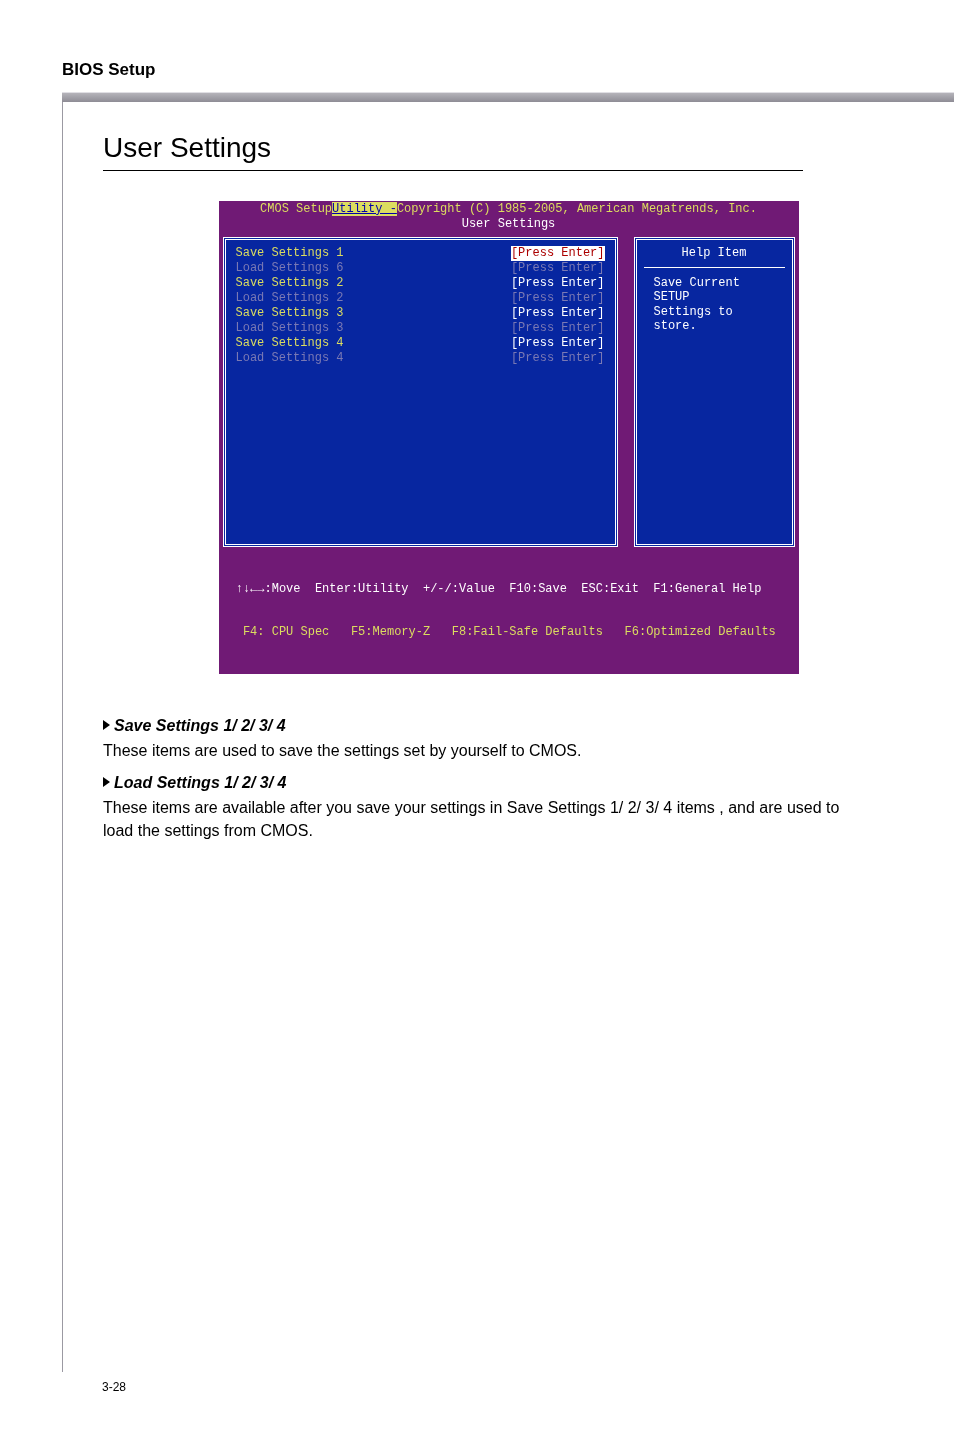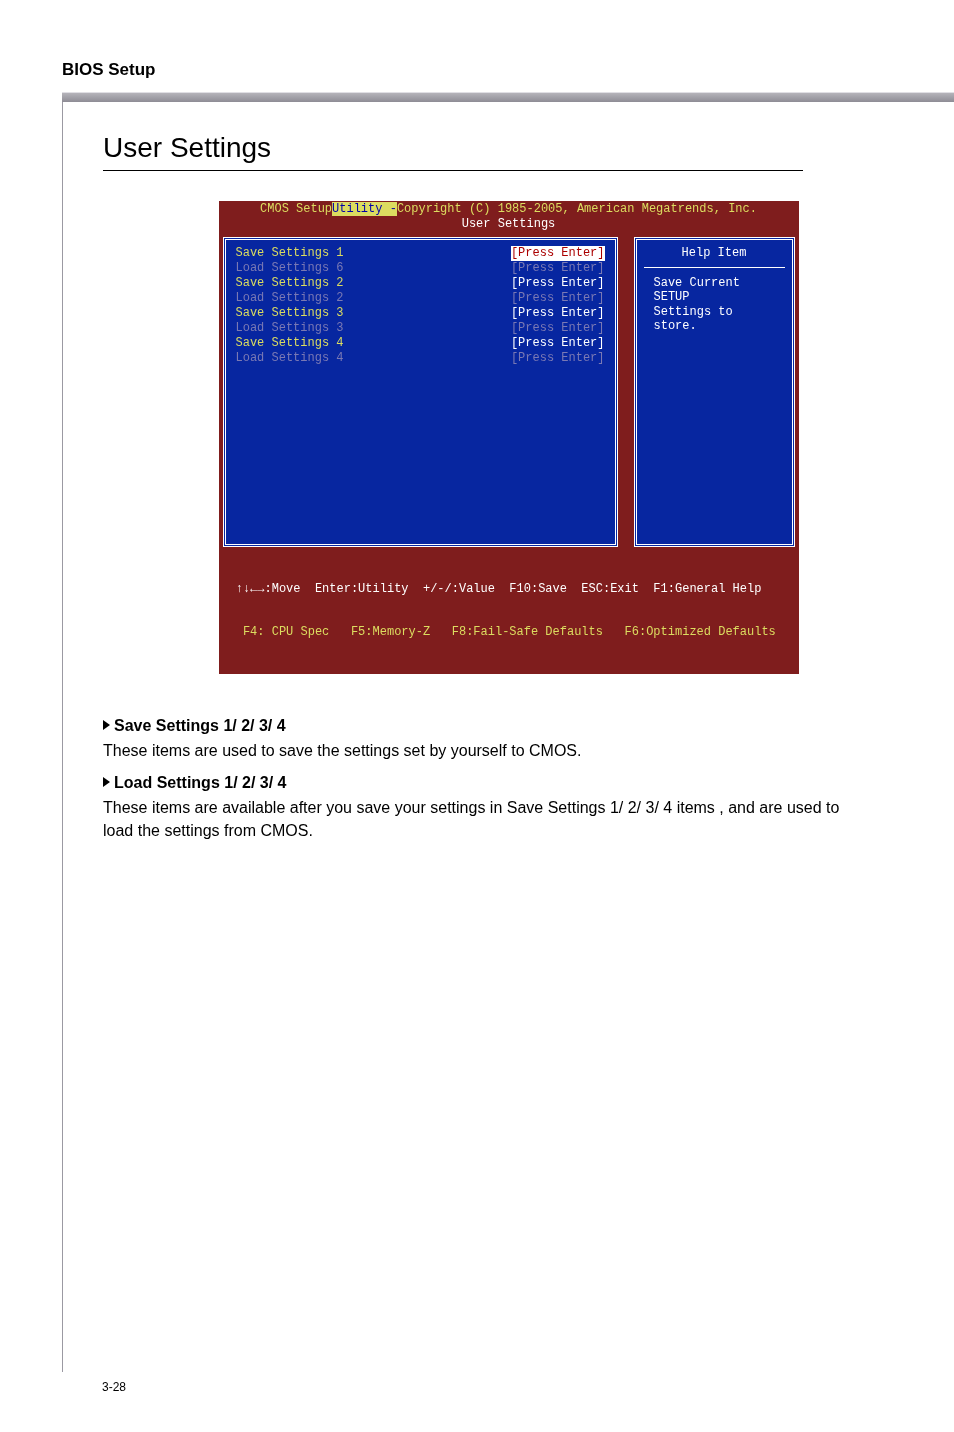--- a/index.html
+++ b/index.html
@@ -56,34 +56,35 @@
     border-bottom: 1px solid #000;
     margin: 0 0 30px 0;
     width: 700px;
   }
   .bios-window {
     width: 580px;
     margin: 0 auto 40px auto;
     font-family: "Courier New", monospace;
     font-size: 12px;
     line-height: 1.2;
-    background: #7f1d1d;
+    background: #701a75;
   }
   .bios-title-row {
     display: flex;
     justify-content: center;
     align-items: center;
     height: 16px;
   }
   .bios-title-norm {
     color: #dcdc60;
   }
   .bios-title-inv {
     background: #dcdc60;
     color: #0000aa;
+    text-decoration: underline;
   }
   .bios-subtitle {
     color: #ffffff;
     text-align: center;
     height: 16px;
   }
   .bios-body {
     display: flex;
     height: 310px;
     padding: 4px;
@@ -142,20 +143,21 @@
   .body-text {
     font-size: 16px;
     line-height: 1.45;
     color: #000;
     width: 740px;
   }
   .item-heading {
     font-weight: bold;
     margin-top: 8px;
     margin-bottom: 2px;
+    font-style: italic;
   }
   .tri {
     display: inline-block;
     width: 0; height: 0;
     border-top: 5px solid transparent;
     border-bottom: 5px solid transparent;
     border-left: 7px solid #000;
     margin-right: 4px;
     vertical-align: 1px;
   }

